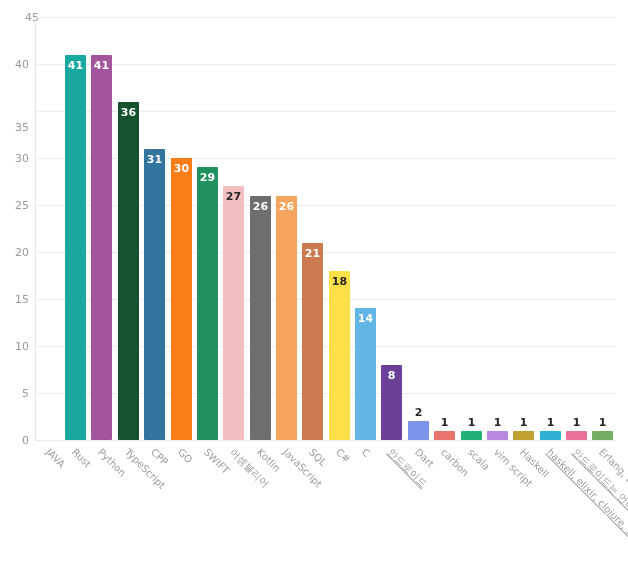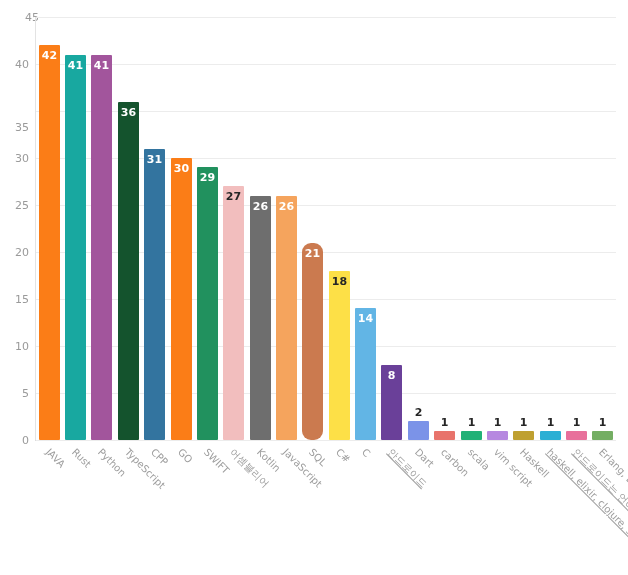--- a/index.html
+++ b/index.html
@@ -101,23 +101,20 @@
   <div class="gridline" style="top: 0px;"></div>
       <div class="gridline" style="top: 47px;"></div>
       <div class="gridline" style="top: 94px;"></div>
       <div class="gridline" style="top: 141px;"></div>
       <div class="gridline" style="top: 188px;"></div>
       <div class="gridline" style="top: 235px;"></div>
       <div class="gridline" style="top: 282px;"></div>
       <div class="gridline" style="top: 329px;"></div>
       <div class="gridline" style="top: 376px;"></div>
       <div class="gridline" style="top: 423px;"></div>
-      <div class="bar" title="JAVA: 42" style="left: 3px; width: 21px; height: 394.8px; background: rgb(251, 125, 23);">
-        <div class="bar-val inside">42</div>
-      </div>
       <div class="bar" title="Rust: 41" style="left: 29px; width: 21px; height: 385.4px; background: rgb(24, 168, 160);">
         <div class="bar-val inside">41</div>
       </div>
       <div class="bar" title="Python: 41" style="left: 55px; width: 21px; height: 385.4px; background: rgb(162, 85, 156);">
         <div class="bar-val inside">41</div>
       </div>
       <div class="bar" title="TypeScript: 36" style="left: 82px; width: 21px; height: 338.4px; background: #14532d;">
         <div class="bar-val inside">36</div>
       </div>
       <div class="bar" title="CPP: 31" style="left: 108px; width: 21px; height: 291.4px; background: rgb(51, 116, 159);">
@@ -131,21 +128,21 @@
       </div>
       <div class="bar" title="어셈블리어: 27" style="left: 187px; width: 21px; height: 253.8px; background: rgb(242, 190, 190);">
         <div class="bar-val inside-dark">27</div>
       </div>
       <div class="bar" title="Kotlin: 26" style="left: 214px; width: 21px; height: 244.4px; background: rgb(110, 110, 110);">
         <div class="bar-val inside">26</div>
       </div>
       <div class="bar" title="JavaScript: 26" style="left: 240px; width: 21px; height: 244.4px; background: rgb(245, 164, 93);">
         <div class="bar-val inside">26</div>
       </div>
-      <div class="bar" title="SQL: 21" style="left: 266px; width: 21px; height: 197.4px; background: rgb(203, 122, 79); border-radius: 9px;">
+      <div class="bar" title="SQL: 21" style="left: 266px; width: 21px; height: 197.4px; background: rgb(203, 122, 79);">
         <div class="bar-val inside">21</div>
       </div>
       <div class="bar" title="C#: 18" style="left: 293px; width: 21px; height: 169.2px; background: #fde047;">
         <div class="bar-val inside-dark">18</div>
       </div>
       <div class="bar" title="C: 14" style="left: 319px; width: 21px; height: 131.6px; background: rgb(98, 181, 229);">
         <div class="bar-val inside">14</div>
       </div>
       <div class="bar" title="안드로이드: 8" style="left: 345px; width: 21px; height: 75.2px; background: rgb(106, 64, 153);">
         <div class="bar-val inside">8</div>

